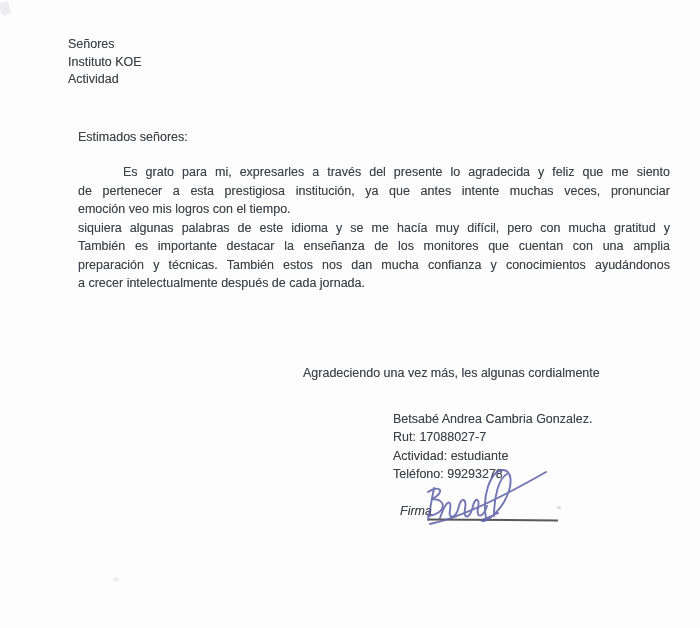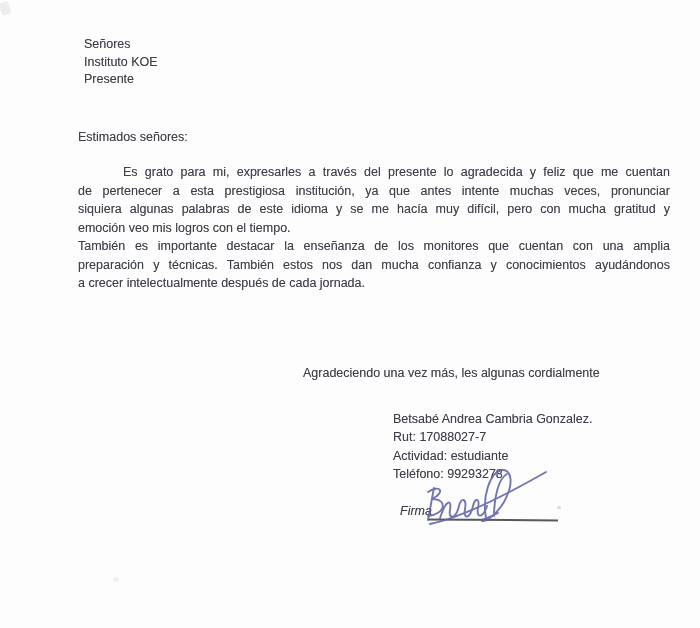--- a/index.html
+++ b/index.html
@@ -12,21 +12,21 @@
     width: 700px;
     height: 628px;
     background: var(--paper, #fdfdfd);
     overflow: hidden;
     font-family: "Liberation Sans", sans-serif;
     color: var(--ink, #3e4049);
     text-shadow: 0 0 0.6px rgba(62, 64, 73, 0.45);
   }
   .recipient {
     position: absolute;
-    left: 84px;
+    left: 68px;
     top: 36px;
     font-size: 12.5px;
     line-height: 17.5px;
   }
   .salutation {
     position: absolute;
     left: 78px;
     top: 128px;
     font-size: 12.5px;
     line-height: 18.5px;
@@ -130,30 +130,30 @@
 </head>
 <body>
 
 <div class="page">
 
   <div class="corner-mark"></div>
 
   <div class="recipient">
       <div>Señores</div>
       <div>Instituto KOE</div>
-      <div>Presente</div>
+      <div>Actividad</div>
     </div>
 
   <div class="salutation">Estimados señores:</div>
 
   <div class="letter-body">
-      <div class="bline indent">Es grato para mi, expresarles a través del presente lo agradecida y feliz que me cuentan</div>
+      <div class="bline indent">Es grato para mi, expresarles a través del presente lo agradecida y feliz que me siento</div>
       <div class="bline">de pertenecer a esta prestigiosa institución, ya que antes intente muchas veces, pronunciar</div>
+      <div class="bline last">emoción veo mis logros con el tiempo.</div>
       <div class="bline">siquiera algunas palabras de este idioma y se me hacía muy difícil, pero con mucha gratitud y</div>
-      <div class="bline last">emoción veo mis logros con el tiempo.</div>
       <div class="bline">También es importante destacar la enseñanza de los monitores que cuentan con una amplia</div>
       <div class="bline">preparación y técnicas. También estos nos dan mucha confianza y conocimientos ayudándonos</div>
       <div class="bline last">a crecer intelectualmente después de cada jornada.</div>
     </div>
 
   <div class="closing">Agradeciendo una vez más, les algunas cordialmente</div>
 
   <div class="sig-block">
     <div>Betsabé Andrea Cambria Gonzalez.</div>
     <div>Rut: 17088027-7</div>

